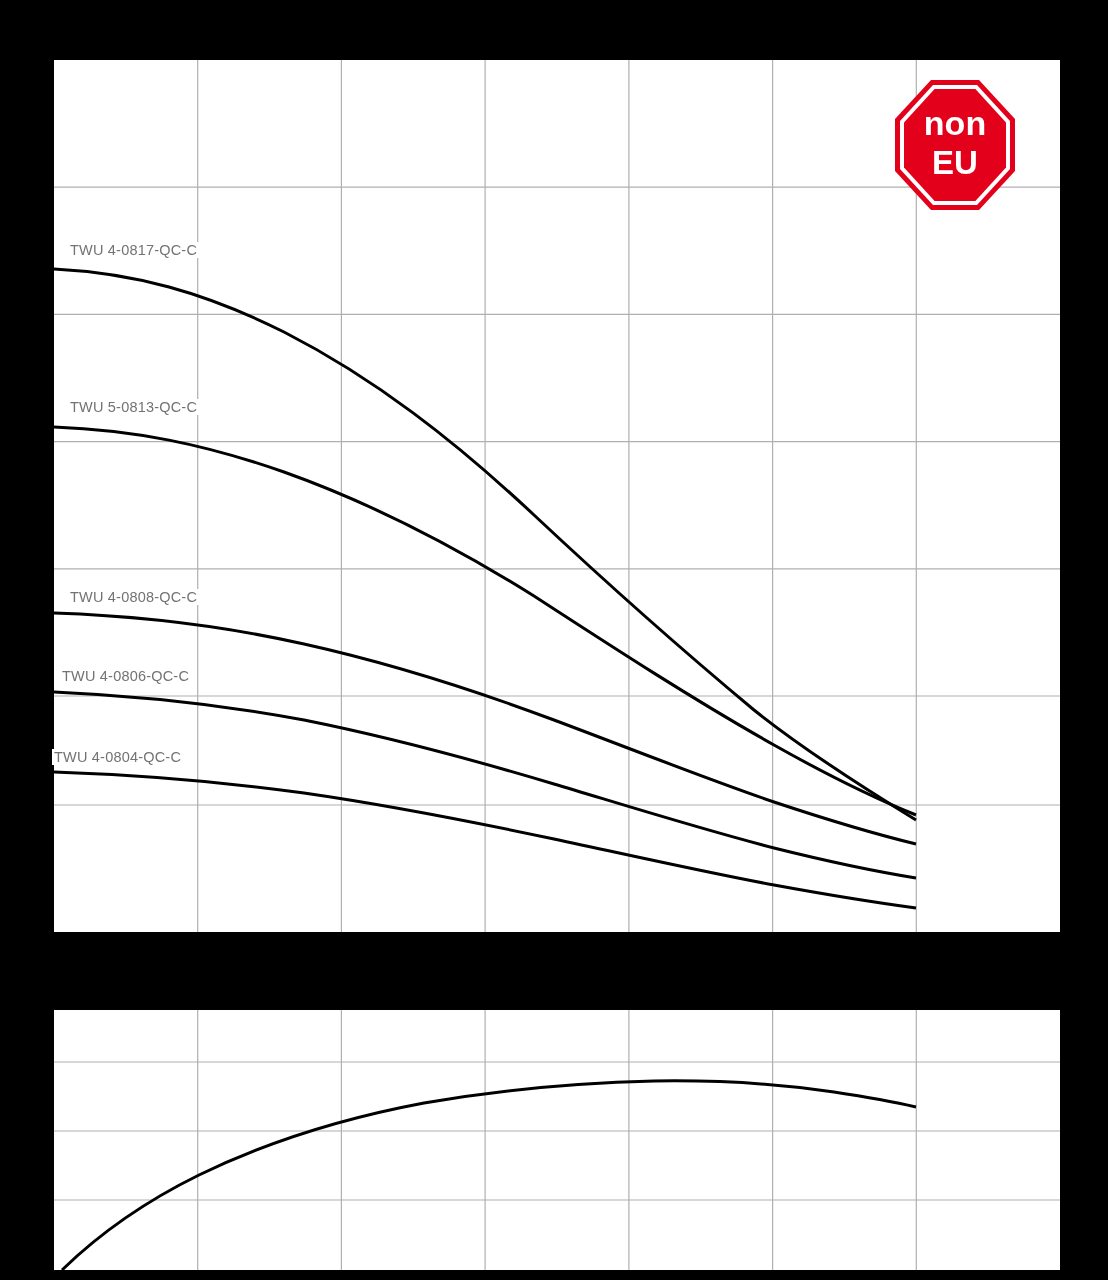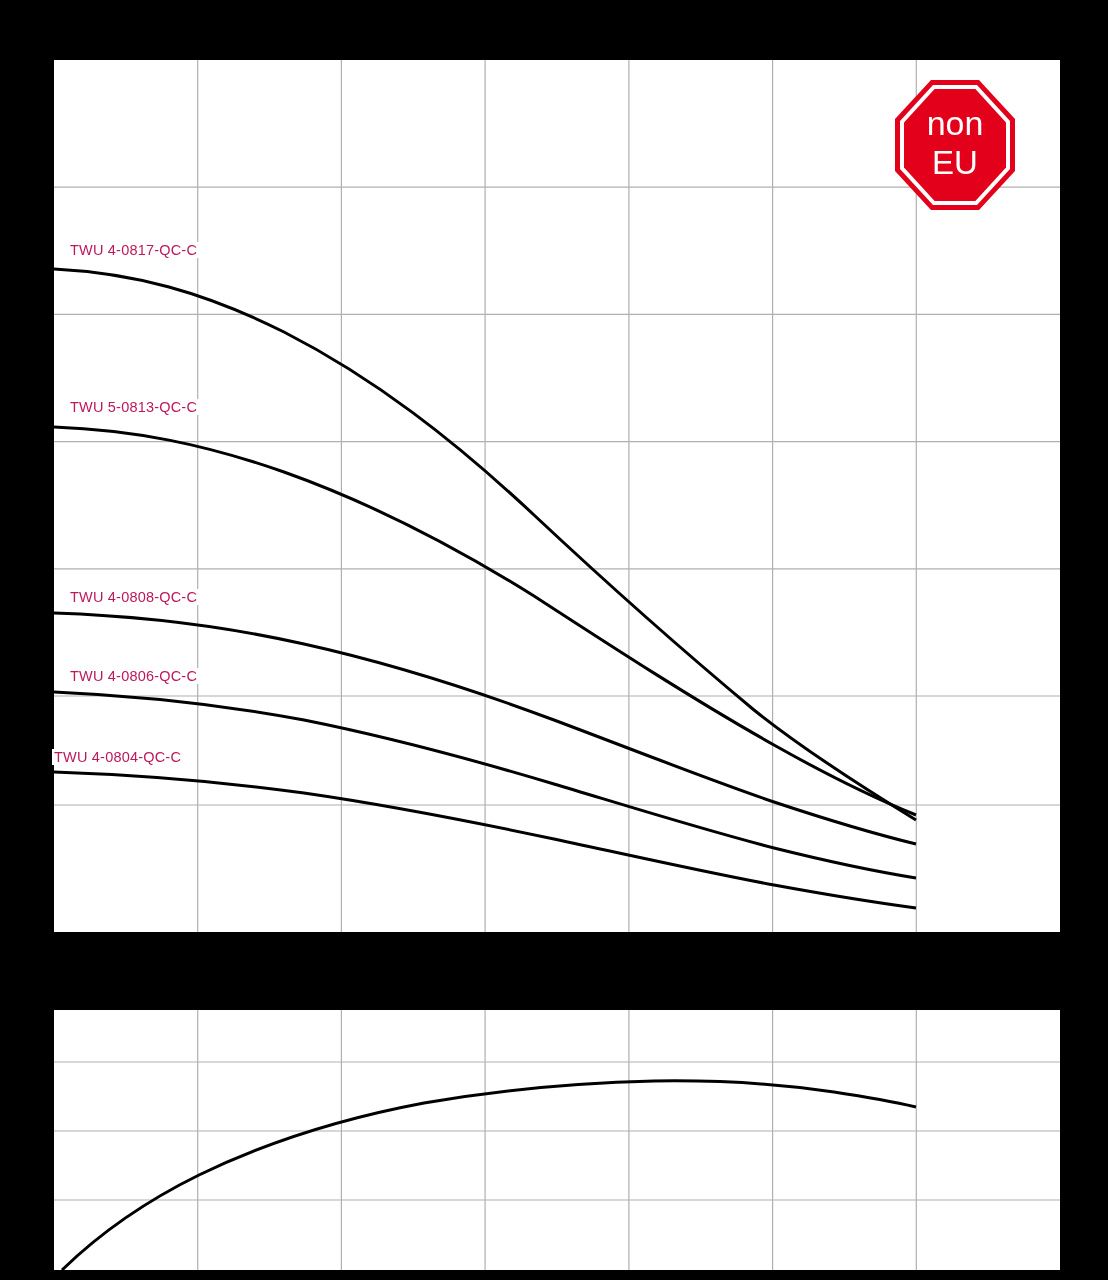--- a/index.html
+++ b/index.html
@@ -43,30 +43,30 @@
   .panel svg {
     display: block;
     width: 100%;
     height: 100%;
   }
   
   .curve-label {
     position: absolute;
     font-size: 14.5px;
     letter-spacing: 0.2px;
-    color: #be185d;
+    color: #737373;
     white-space: nowrap;
     background: #ffffff;
     padding: 0 2px;
     line-height: 16px;
   }
   #label-0817 { left: 68px; top: 242px; }
   #label-0813 { left: 68px; top: 399px; }
   #label-0808 { left: 68px; top: 589px; }
-  #label-0806 { left: 68px; top: 668px; }
+  #label-0806 { left: 60px; top: 668px; }
   #label-0804 { left: 52px; top: 749px; }
 
   
   #non-eu-badge {
     position: absolute;
     left: 895px;
     top: 80px;
     width: 120px;
     height: 130px;
   }
@@ -93,21 +93,21 @@
     height: 112px;
     background: #e2001a;
     clip-path: polygon(30% 0%, 70% 0%, 100% 30%, 100% 70%, 70% 100%, 30% 100%, 0% 70%, 0% 30%);
   }
   #non-eu-badge .txt {
     position: absolute;
     left: 0;
     width: 120px;
     text-align: center;
     color: #ffffff;
-    font-weight: normal;
+    font-weight: bold;
     line-height: 1;
   }
   #non-eu-badge .txt-non { top: 26px; font-size: 34px; }
   #non-eu-badge .txt-eu  { top: 66px; font-size: 33px; }
 </style>
 </head>
 <body>
 
 <div class="page">
 

